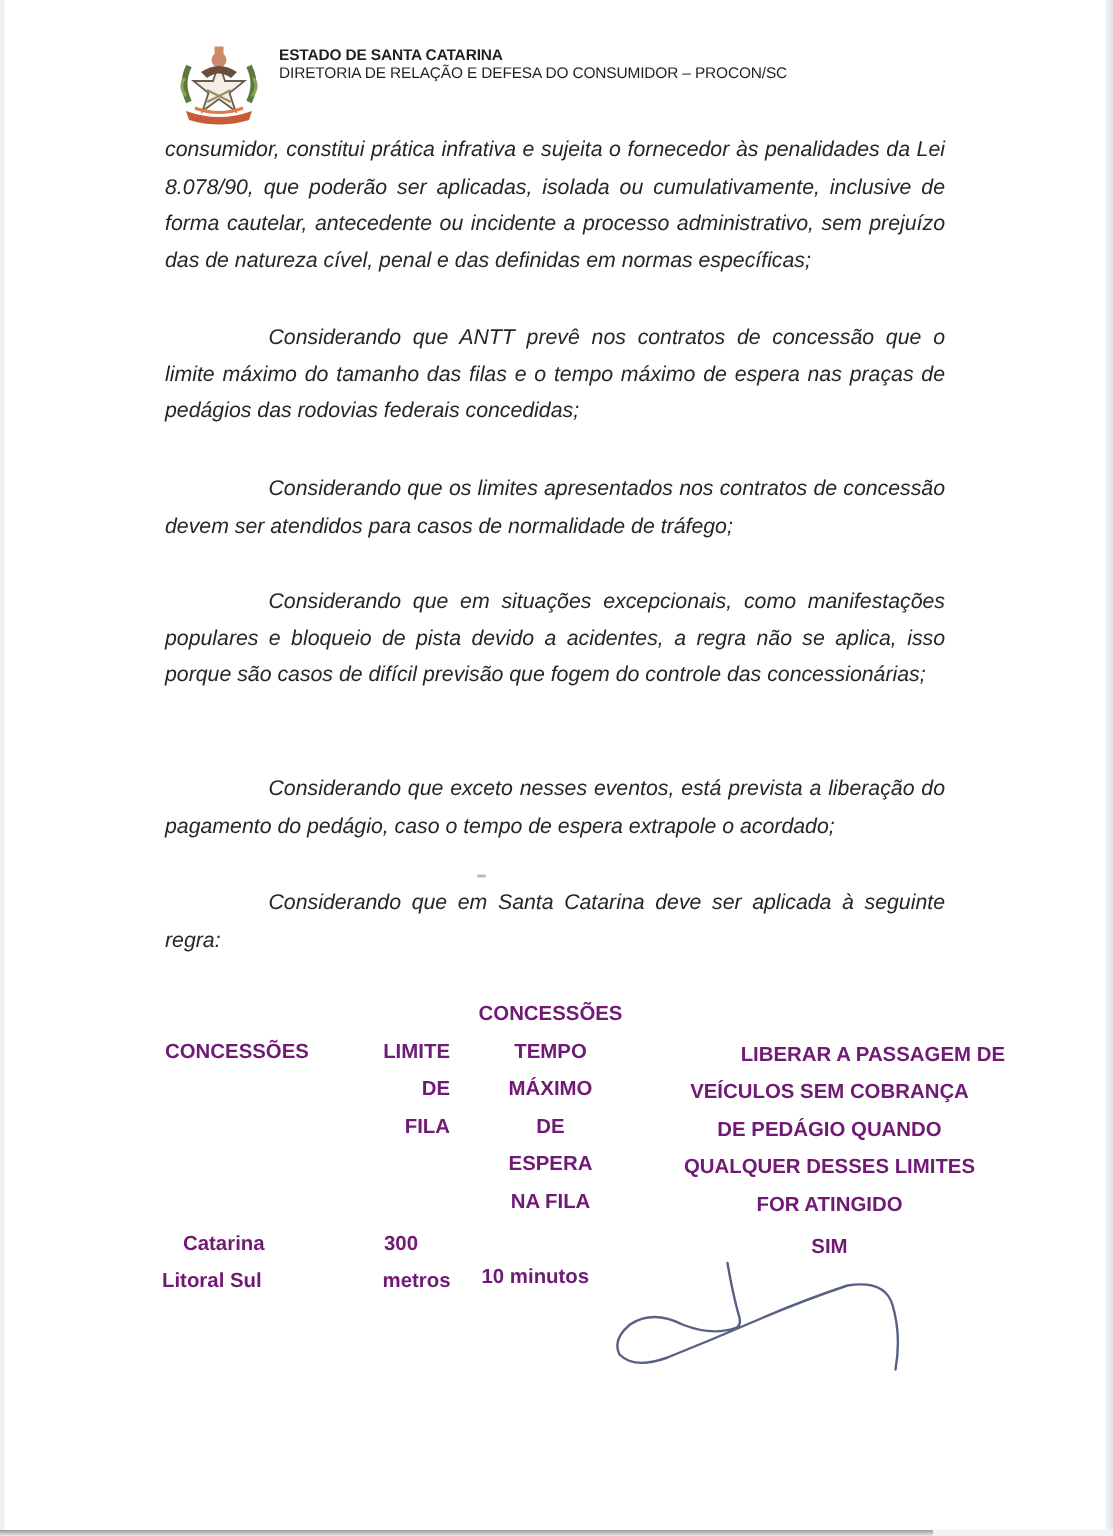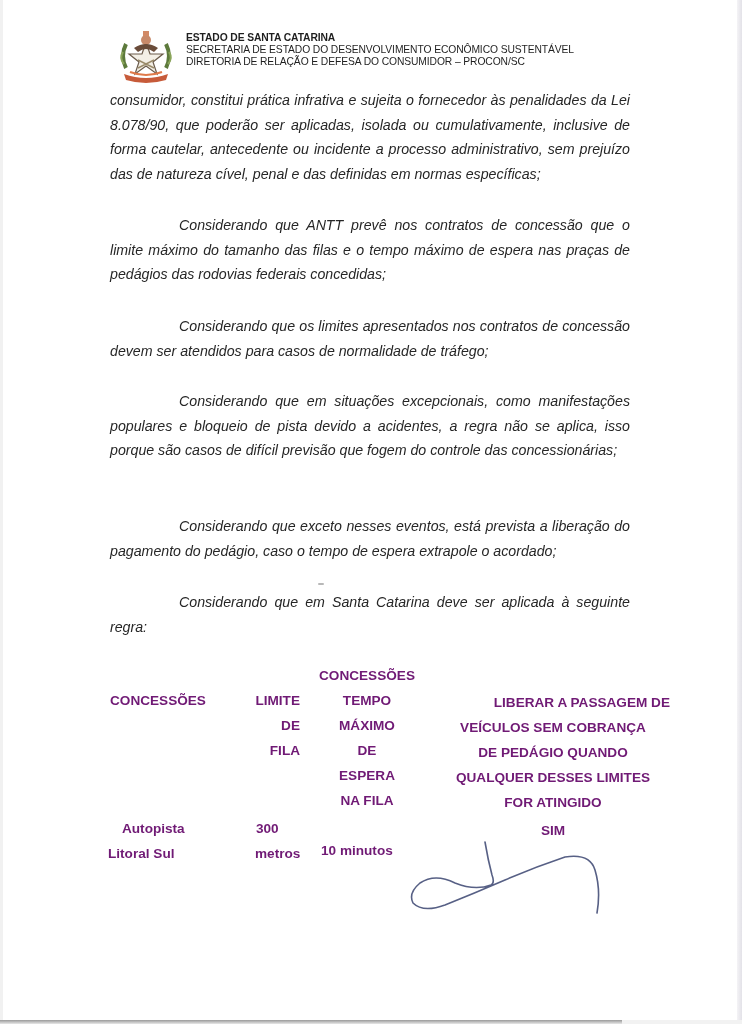--- a/index.html
+++ b/index.html
@@ -85,21 +85,20 @@
     <rect x="27" y="3" width="6" height="5" fill="#d28a66"></rect>
     <path d="M18 20 Q30 12 42 20 L38 24 Q30 18 22 24 Z" fill="#6a4c3a"></path>
 
     <path d="M22 32 L38 40 M38 32 L22 40" stroke="#9a8b6a" stroke-width="1.4"></path>
 
     <path d="M8 46 Q30 54 52 46 L50 52 Q30 58 10 52 Z" fill="#c75b3a"></path>
     <path d="M14 44 Q30 50 46 44" stroke="#e07a4a" stroke-width="2" fill="none"></path>
   </svg>
   <div class="header-text">
     <div class="header-line bold">ESTADO DE SANTA CATARINA</div>
-    <div class="header-line">SECRETARIA DE ESTADO DO DESENVOLVIMENTO ECONÔMICO SUSTENTÁVEL</div>
     <div class="header-line">DIRETORIA DE RELAÇÃO E DEFESA DO CONSUMIDOR – PROCON/SC</div>
   </div>
 </div>
 
 <div class="content">
   <p class="para p1">consumidor, constitui prática infrativa e sujeita o fornecedor às penalidades da Lei 8.078/90, que poderão ser aplicadas, isolada ou cumulativamente, inclusive de forma cautelar, antecedente ou incidente a processo administrativo, sem prejuízo das de natureza cível, penal e das definidas em normas específicas;</p>
   <p class="para indent p2">Considerando que ANTT prevê nos contratos de concessão que o  limite máximo do tamanho das filas e o tempo máximo de espera nas praças de pedágios das rodovias federais concedidas;</p>
   <p class="para indent p3">Considerando que os limites apresentados nos contratos de concessão devem ser atendidos para casos de normalidade de tráfego;</p>
   <p class="para indent p4">Considerando que em situações excepcionais, como manifestações populares e bloqueio de pista devido a acidentes, a regra não se aplica, isso porque são casos de difícil previsão que fogem do controle das concessionárias;</p>
   <p class="para indent p5">Considerando que exceto nesses eventos, está prevista a liberação do pagamento do pedágio, caso o tempo de espera extrapole o acordado;</p>
@@ -122,21 +121,21 @@
   <div class="cell col-tempo" style="top:738px;">DE</div>
   <div class="cell col-tempo" style="top:763px;">ESPERA</div>
   <div class="cell col-tempo" style="top:788px;">NA FILA</div>
 
   <div class="cell col-liberar" style="top:690px; text-align:right; left:450px;">LIBERAR A PASSAGEM DE</div>
   <div class="cell col-liberar" style="top:715px;">VEÍCULOS SEM COBRANÇA</div>
   <div class="cell col-liberar" style="top:765px;">QUALQUER DESSES LIMITES</div>
   <div class="cell col-liberar" style="top:740px;">DE PEDÁGIO QUANDO</div>
   <div class="cell col-liberar" style="top:790px;">FOR ATINGIDO</div>
 
-  <div class="cell" style="top:816px; left:122px;">Autopista</div>
+  <div class="cell" style="top:816px; left:122px;">Catarina</div>
   <div class="cell" style="top:841px; left:108px;">Litoral Sul</div>
   <div class="cell" style="top:816px; left:256px;">300</div>
   <div class="cell" style="top:841px; left:255px;">metros</div>
   <div class="cell" style="top:838px; left:321px;">10 minutos</div>
   <div class="cell col-liberar" style="top:818px;">SIM</div>
 </div>
 
 <svg class="signature" viewBox="0 0 210 90">
   <path d="M80 7 Q83 25 87 40 Q90 48 86 50 Q70 56 50 48 Q30 38 15 48 Q3 58 8 68 Q18 78 40 70 Q70 58 100 45 Q130 32 160 22 Q185 18 190 35 Q196 55 192 78" fill="none" stroke="#3a4470" stroke-width="1.6" stroke-linecap="round" stroke-linejoin="round" opacity="0.85"></path>
 </svg>

